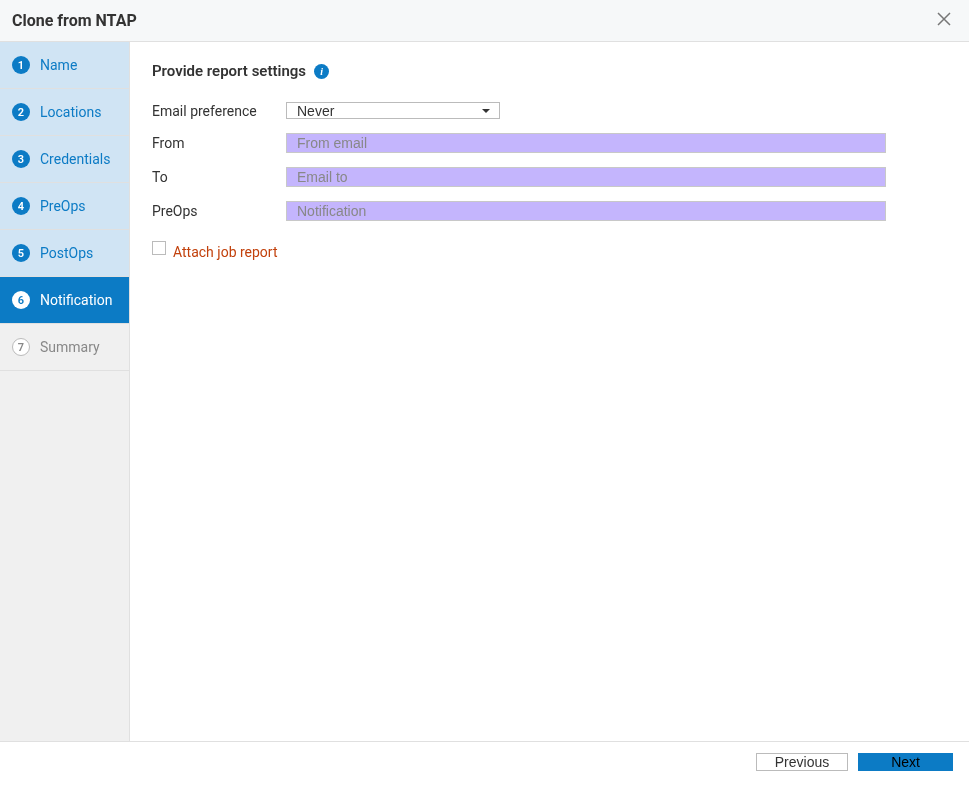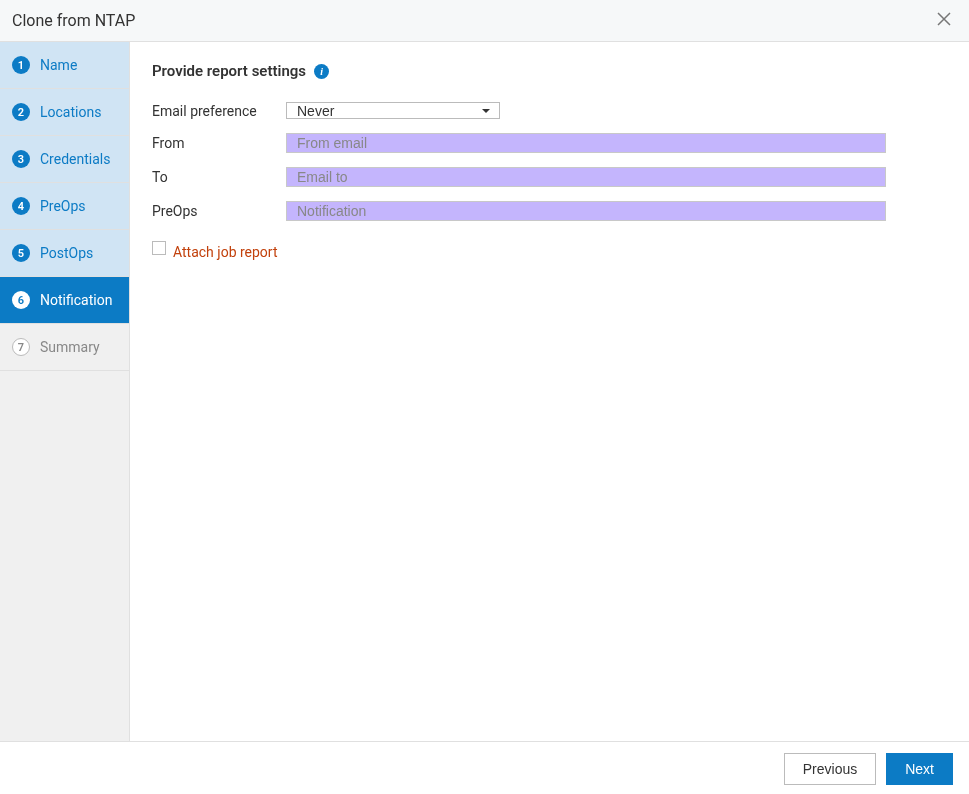--- a/index.html
+++ b/index.html
@@ -19,21 +19,21 @@
     .dialog-header {
       display: flex;
       justify-content: space-between;
       align-items: center;
       padding: 10px 16px 10px 12px;
       border-bottom: 1px solid #e0e0e0;
       background: #f6f8f9;
     }
     .dialog-title {
       font-size: 16px;
-      font-weight: 400;
+      font-weight: 700;
       color: #333;
     }
     .close-btn {
       cursor: pointer;
       color: #777;
       font-size: 16px;
       line-height: 1;
       padding: 2px;
     }
     .dialog-body {
@@ -198,33 +198,33 @@
     .dialog-footer {
       display: flex;
       justify-content: flex-end;
       align-items: center;
       padding: 11px 16px;
       border-top: 1px solid #e0e0e0;
       background: #fff;
       gap: 10px;
     }
     .btn {
-      height: 32px;
+      height: 18px;
       padding: 0 18px;
       font-size: 14px;
       border: 1px solid #bbb;
       background: #fff;
       color: #333;
       cursor: pointer;
     }
     .btn.primary {
       background: #0c7bc5;
       border-color: #0c7bc5;
-      color: #ffffff;
-      padding: 0 18px;
+      color: #000000;
+      padding: 0 32px;
     }
   </style>
 </head>
 <body>
 
 <div class="dialog-header">
   <div class="dialog-title">Clone from NTAP</div>
   <div class="close-btn">
     <svg width="14" height="14" viewBox="0 0 14 14">
         <path d="M1 1 L13 13 M13 1 L1 13" stroke="#777" stroke-width="1.5" fill="none"></path>

